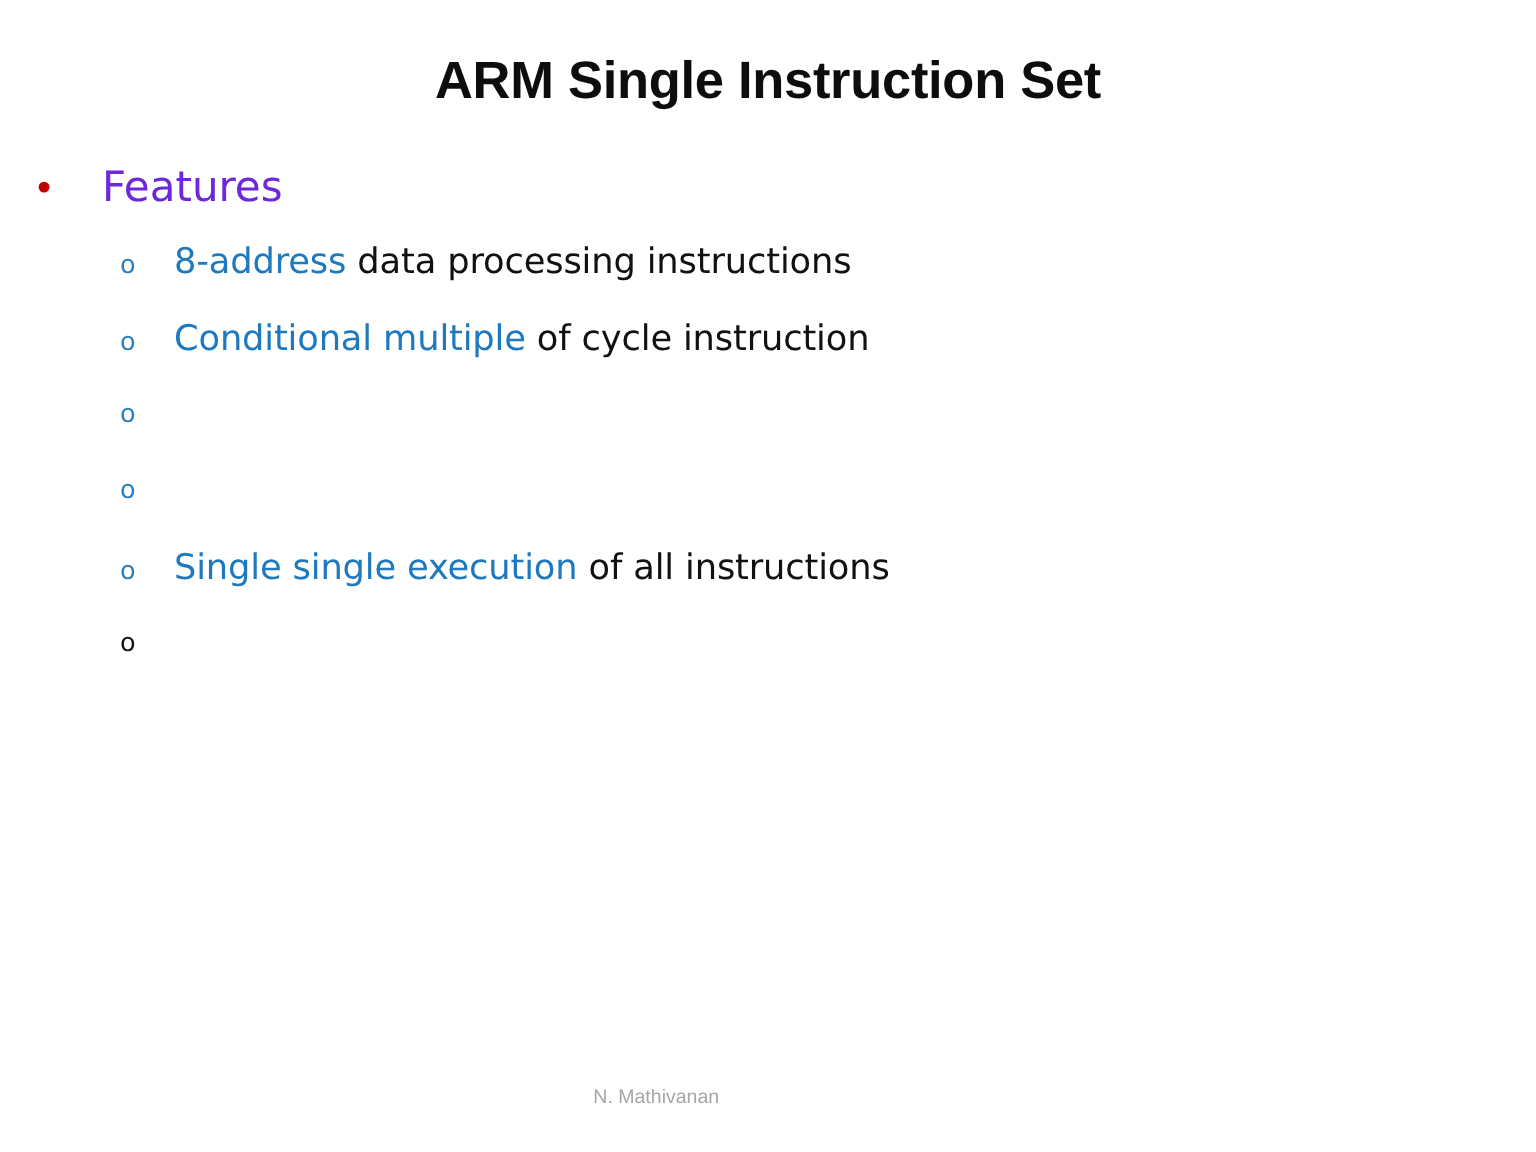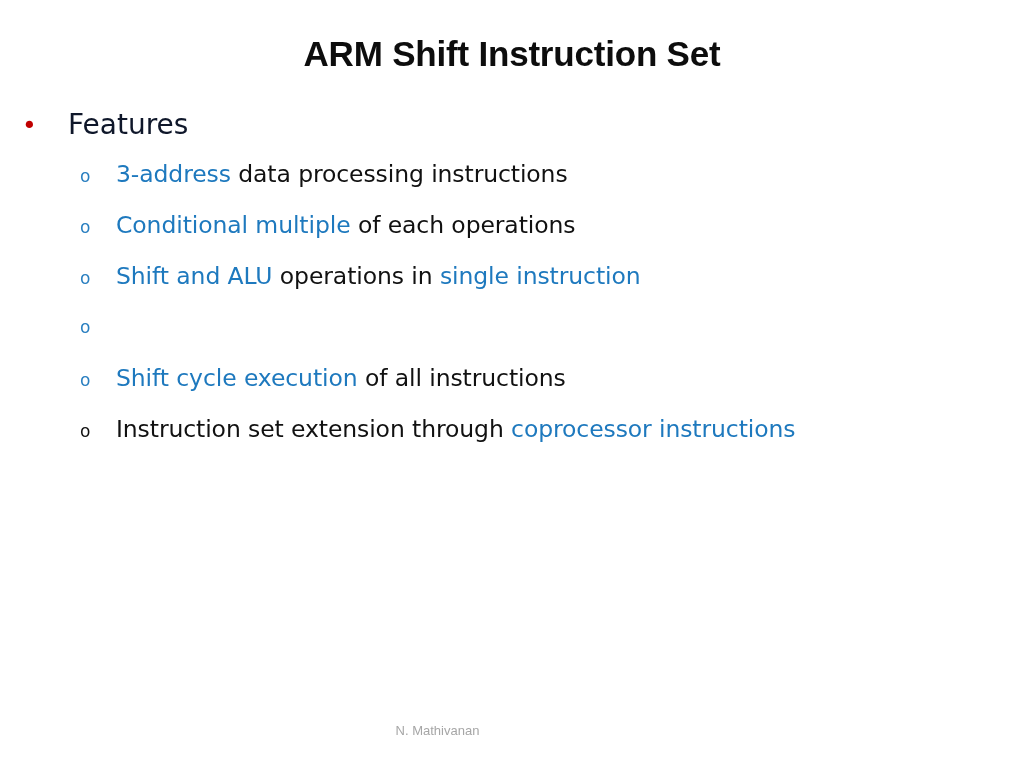--- a/index.html
+++ b/index.html
@@ -56,21 +56,21 @@
     font-size: 25px;
     line-height: 38px;
     color: #C00000;
     font-family: "DejaVu Sans", sans-serif;
   }
   .lvl1-text {
     flex: 0 1 auto;
     font-family: "DejaVu Sans", sans-serif;
     font-size: 28px;
     line-height: 38px;
-    color: #0f172a;
+    color: #6d28d9;
     white-space: nowrap;
   }
   .lvl2-row {
     position: relative;
     display: flex;
     align-items: baseline;
     height: 51px;
     padding-left: 80px;
   }
   .lvl2-marker {
@@ -104,52 +104,50 @@
     font-size: 13px;
     line-height: 18px;
     color: #a6a6a6;
   }
 </style>
 </head>
 <body>
 
 <div id="slide">
 
-  <div id="slide-title">ARM Shift Instruction Set</div>
+  <div id="slide-title">ARM Single Instruction Set</div>
 
   <div id="body-list">
 
     <div class="lvl1-row">
       <span class="lvl1-marker">•</span>
       <span class="lvl1-text">Features</span>
     </div>
 
     <div id="sub-items">
         <div class="lvl2-row">
           <span class="lvl2-marker blue">o</span>
-          <span class="lvl2-text"><span class="blue">3-address</span><span class="black"> data processing instructions</span></span>
+          <span class="lvl2-text"><span class="blue">8-address</span><span class="black"> data processing instructions</span></span>
         </div>
         <div class="lvl2-row">
           <span class="lvl2-marker blue">o</span>
-          <span class="lvl2-text"><span class="blue">Conditional multiple</span><span class="black"> of each operations</span></span>
-        </div>
-        <div class="lvl2-row">
-          <span class="lvl2-marker blue">o</span>
-          <span class="lvl2-text"><span class="blue">Shift and ALU</span><span class="black"> operations in </span><span class="blue">single instruction</span></span>
+          <span class="lvl2-text"><span class="blue">Conditional multiple</span><span class="black"> of cycle instruction</span></span>
         </div>
         <div class="lvl2-row">
           <span class="lvl2-marker blue">o</span>
         </div>
         <div class="lvl2-row">
           <span class="lvl2-marker blue">o</span>
-          <span class="lvl2-text"><span class="blue">Shift cycle execution</span><span class="black"> of all instructions</span></span>
+        </div>
+        <div class="lvl2-row">
+          <span class="lvl2-marker blue">o</span>
+          <span class="lvl2-text"><span class="blue">Single single execution</span><span class="black"> of all instructions</span></span>
         </div>
         <div class="lvl2-row">
           <span class="lvl2-marker black">o</span>
-          <span class="lvl2-text"><span class="black">Instruction set extension through </span><span class="blue">coprocessor instructions</span></span>
         </div>
       </div>
 
   </div>
 
   <div id="footer">N. Mathivanan</div>
 
 </div>
 
 </body></html>

